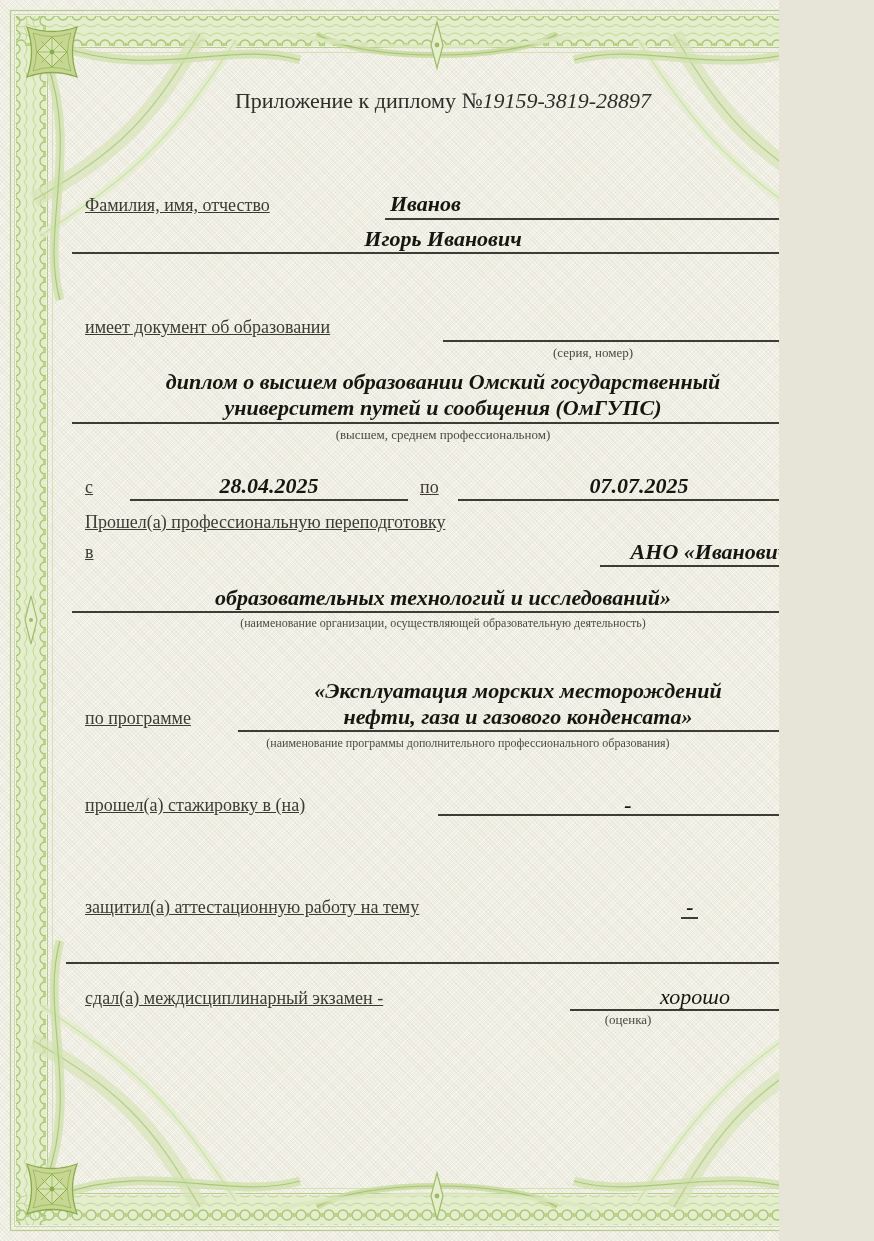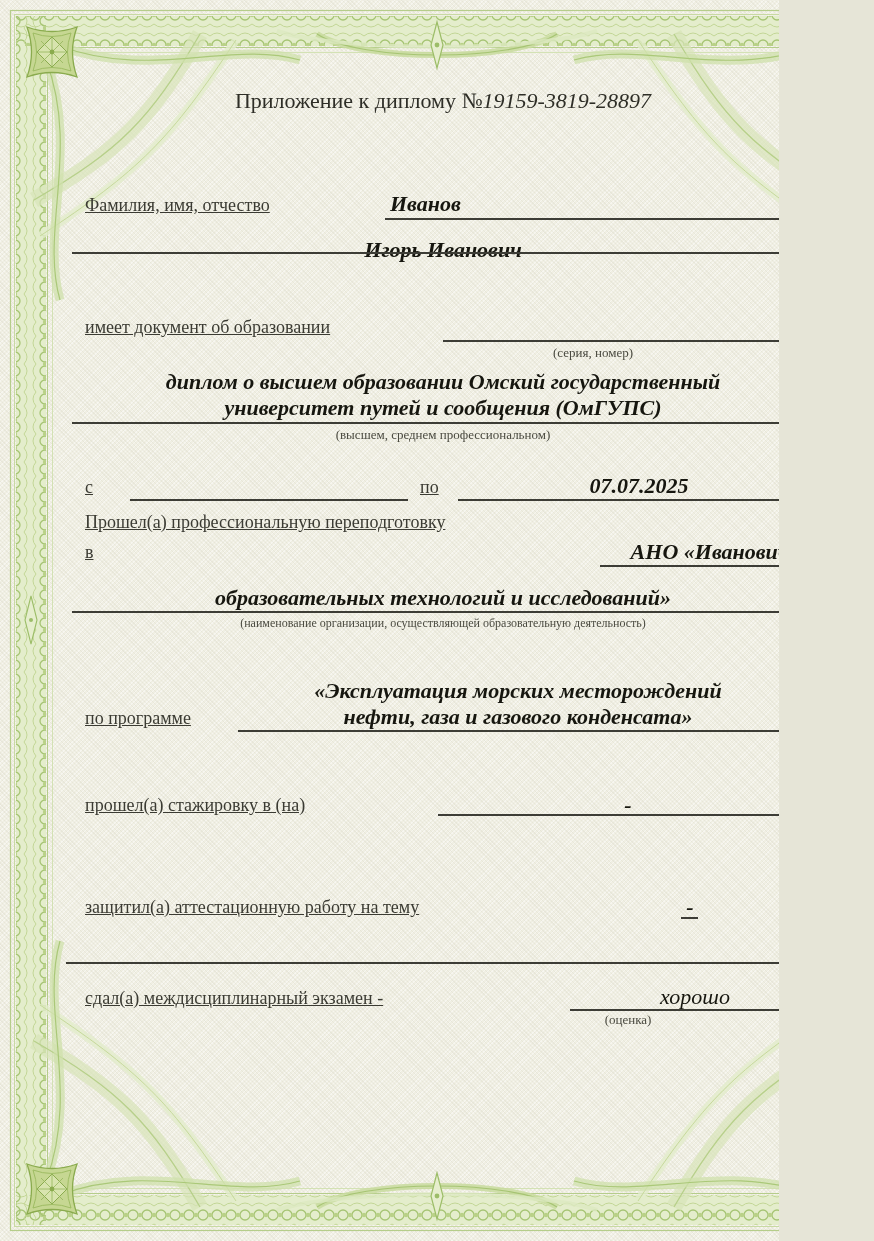--- a/index.html
+++ b/index.html
@@ -101,50 +101,52 @@
     <use href="#cornerTL" transform="translate(874,0) scale(-1,1)"></use>
     <use href="#cornerTL" transform="translate(0,1241) scale(1,-1)"></use>
     <use href="#cornerTL" transform="translate(874,1241) scale(-1,-1)"></use>
   </svg>
 
   <div class="title"><span>Приложение к диплому №</span><span class="num">19159-3819-28897</span></div>
 
   <div class="lbl" style="left:85px;top:195px;">Фамилия, имя, отчество</div>
   <div class="val left" style="left:390px;top:191px;">Иванов</div>
   <div class="rule" style="left:385px;top:218px;width:435px;"></div>
-  <div class="val" style="left:66px;top:226px;width:754px;margin-top:11px;">Игорь Иванович</div>
+  <div class="val" style="left:66px;top:226px;width:754px;">Игорь Иванович</div>
   <div class="rule" style="left:72px;top:252px;width:748px;"></div>
 
   <div class="lbl" style="left:85px;top:317px;">имеет документ об образовании</div>
   <div class="rule" style="left:443px;top:340px;width:377px;"></div>
   <div class="cap" style="left:468px;top:345px;width:250px;">(серия, номер)</div>
 
   <div class="val" style="left:66px;top:369px;width:754px;">диплом о высшем образовании Омский государственный</div>
   <div class="val" style="left:66px;top:395px;width:754px;">университет путей и сообщения (ОмГУПС)</div>
   <div class="rule" style="left:72px;top:422px;width:748px;"></div>
   <div class="cap" style="left:66px;top:427px;width:754px;">(высшем, среднем профессиональном)</div>
 
   <div class="lbl" style="left:85px;top:477px;">с</div>
+  <div class="val" style="left:130px;top:473px;width:278px;">28.04.2025</div>
   <div class="rule" style="left:130px;top:499px;width:278px;"></div>
   <div class="lbl" style="left:420px;top:477px;">по</div>
   <div class="val" style="left:458px;top:473px;width:362px;">07.07.2025</div>
   <div class="rule" style="left:458px;top:499px;width:362px;"></div>
 
   <div class="lbl" style="left:85px;top:512px;">Прошел(а) профессиональную переподготовку</div>
   <div class="lbl" style="left:85px;top:542px;">в</div>
   <div class="val" style="left:600px;top:539px;width:220px;">АНО «Иванович</div>
   <div class="rule" style="left:600px;top:565px;width:220px;"></div>
   <div class="val" style="left:66px;top:585px;width:754px;">образовательных технологий и исследований»</div>
   <div class="rule" style="left:72px;top:611px;width:748px;"></div>
   <div class="cap small" style="left:66px;top:616px;width:754px;">(наименование организации, осуществляющей образовательную деятельность)</div>
 
   <div class="val" style="left:238px;top:678px;width:560px;">«Эксплуатация морских месторождений</div>
   <div class="lbl" style="left:85px;top:708px;">по программе</div>
   <div class="val" style="left:238px;top:704px;width:560px;">нефти, газа и газового конденсата»</div>
   <div class="rule" style="left:238px;top:730px;width:580px;"></div>
+  <div class="cap small" style="left:238px;top:736px;width:460px;">(наименование программы дополнительного профессионального образования)</div>
 
   <div class="lbl" style="left:85px;top:795px;">прошел(а) стажировку в (на)</div>
   <div class="val" style="left:438px;top:792px;width:380px;">-</div>
   <div class="rule" style="left:438px;top:814px;width:380px;"></div>
 
   <div class="lbl" style="left:85px;top:897px;">защитил(а) аттестационную работу на тему</div>
   <div class="val" style="left:676px;top:894px;width:28px;">-</div>
   <div class="rule thin" style="left:681px;top:917px;width:17px;"></div>
   <div class="rule" style="left:66px;top:962px;width:752px;"></div>
 

